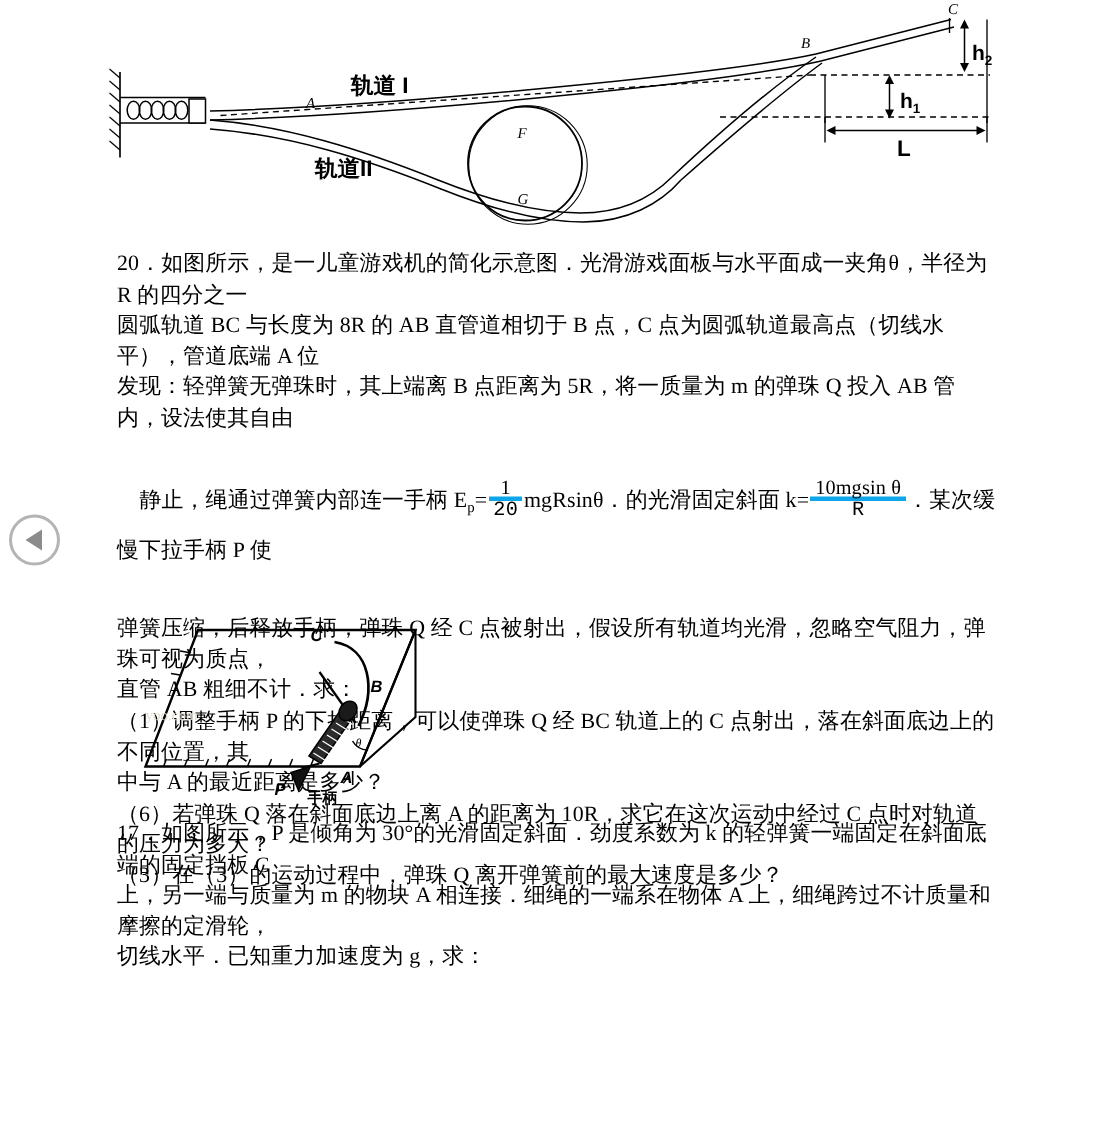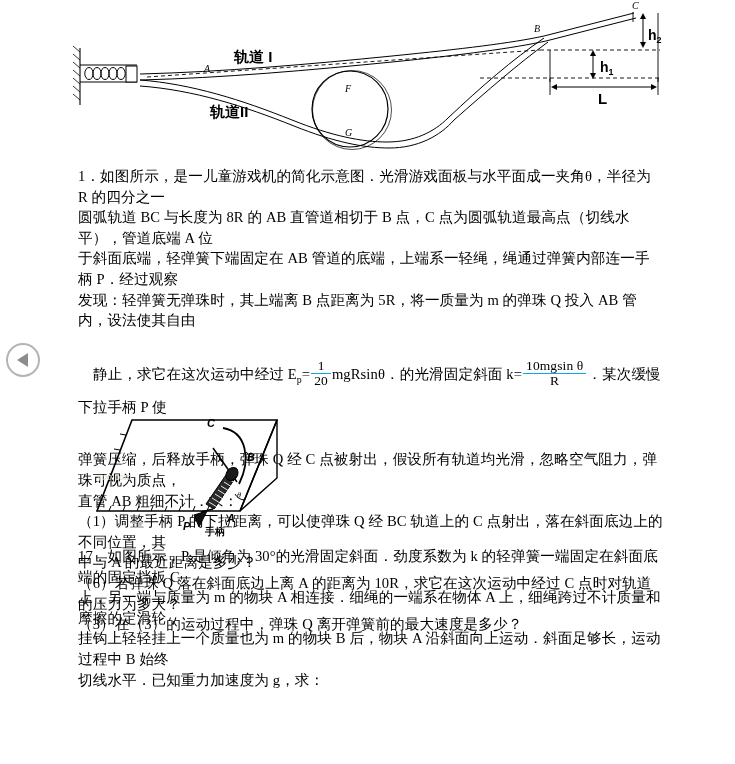--- a/index.html
+++ b/index.html
@@ -78,21 +78,21 @@
 
   .frac {
     display: inline-block;
     vertical-align: -0.45em;
     text-align: center;
     line-height: 1.02;
     font-size: 13.5px;
     margin: 0 1px;
   }
   .frac .num { display: block; padding: 0 3px; }
-  .frac .den { display: block; border-top: 1px solid #0ea5e9; padding: 0 3px; }
+  .frac .den { display: block; border-top: 3px solid #0ea5e9; padding: 0 3px; font-family: Liberation Mono, monospace; }
   sub { font-size: 0.68em; }
 </style>
 </head>
 <body>
 
 <div id="nav-prev">
   <span class="tri"></span>
 </div>
 
 <div class="figure" id="figure-1">
@@ -177,27 +177,26 @@
     <text x="586" y="40" font-family="Liberation Sans, sans-serif" font-size="14" font-weight="bold">h<tspan font-size="9" dy="3">2</tspan></text>
     <text x="538" y="72" font-family="Liberation Sans, sans-serif" font-size="14" font-weight="bold">h<tspan font-size="9" dy="3">1</tspan></text>
     <text x="536" y="104" font-family="Liberation Sans, sans-serif" font-size="15" font-weight="bold">L</text>
 
     <text class="cn-label" x="172" y="62" font-size="15">轨道 I</text>
     <text class="cn-label" x="148" y="117" font-size="15">轨道II</text>
   </svg>
 </div>
 
 <div id="text-16">
-  <div class="para">1．如图所示，是一儿童游戏机的简化示意图．光滑游戏面板与水平面成一夹角θ，半径为 R 的四分之一</div>
+  <div class="para">20．如图所示，是一儿童游戏机的简化示意图．光滑游戏面板与水平面成一夹角θ，半径为 R 的四分之一</div>
   <div class="para">圆弧轨道 BC 与长度为 8R 的 AB 直管道相切于 B 点，C 点为圆弧轨道最高点（切线水平），管道底端 A 位</div>
-  <div class="para">于斜面底端，轻弹簧下端固定在 AB 管道的底端，上端系一轻绳，绳通过弹簧内部连一手柄 P．经过观察</div>
   <div class="para">发现：轻弹簧无弹珠时，其上端离 B 点距离为 5R，将一质量为 m 的弹珠 Q 投入 AB 管内，设法使其自由</div>
 
   <div class="para" style="line-height:28px;">
-    <span>静止，求它在这次运动中经过 E</span><sub>p</sub><span>=</span><span class="frac"><span class="num">1</span><span class="den">20</span></span><span>mgRsinθ．的光滑固定斜面 k=</span><span class="frac"><span class="num">10mgsin θ</span><span class="den">R</span></span><span>．某次缓慢下拉手柄 P 使</span>
+    <span>静止，绳通过弹簧内部连一手柄 E</span><sub>p</sub><span>=</span><span class="frac"><span class="num">1</span><span class="den">20</span></span><span>mgRsinθ．的光滑固定斜面 k=</span><span class="frac"><span class="num">10mgsin θ</span><span class="den">R</span></span><span>．某次缓慢下拉手柄 P 使</span>
   </div>
 
   <div class="para">弹簧压缩，后释放手柄，弹珠 Q 经 C 点被射出，假设所有轨道均光滑，忽略空气阻力，弹珠可视为质点，</div>
   <div class="para">直管 AB 粗细不计．求：</div>
   <div class="para sub">（1）调整手柄 P 的下拉距离，可以使弹珠 Q 经 BC 轨道上的 C 点射出，落在斜面底边上的不同位置，其</div>
   <div class="para sub">中与 A 的最近距离是多少？</div>
   <div class="para sub">（6）若弹珠 Q 落在斜面底边上离 A 的距离为 10R，求它在这次运动中经过 C 点时对轨道的压力为多大？</div>
   <div class="para sub">（3）在（3）的运动过程中，弹珠 Q 离开弹簧前的最大速度是多少？</div>
 </div>
 
@@ -254,18 +253,17 @@
     <text x="88" y="118" font-family="Liberation Sans, sans-serif" font-size="11" font-weight="bold" font-style="italic">P</text>
     <text x="142" y="86" font-family="Liberation Serif, serif" font-size="8" font-style="italic">θ</text>
     <text class="cn-label" x="110" y="123" font-size="10">手柄</text>
     <text x="2" y="68" font-family="Liberation Serif, serif" font-size="10" fill="#e2ddd2">yoo.com</text>
   </svg>
 </div>
 
 <div id="text-17">
   <div class="para">17．如图所示，P 是倾角为 30°的光滑固定斜面．劲度系数为 k 的轻弹簧一端固定在斜面底端的固定挡板 C</div>
   <div class="para">上，另一端与质量为 m 的物块 A 相连接．细绳的一端系在物体 A 上，细绳跨过不计质量和摩擦的定滑轮，</div>
-  <div class="para">挂钩上轻轻挂上一个质量也为 m 的物块 B 后，物块 A 沿斜面向上运动．斜面足够长，运动过程中 B 始终</div>
   <div class="para">切线水平．已知重力加速度为 g，求：</div>
   <div class="para sub">
     
   </div>
 </div>
 
 </body></html>

